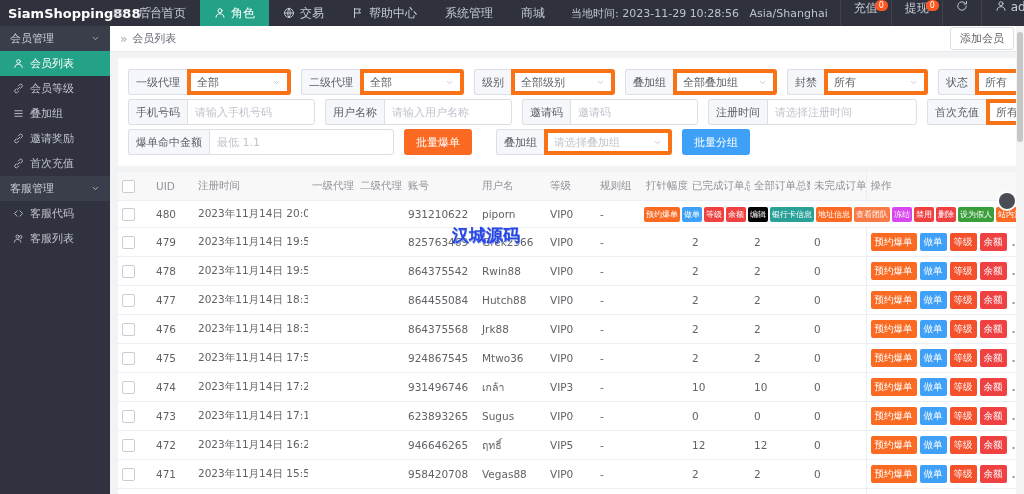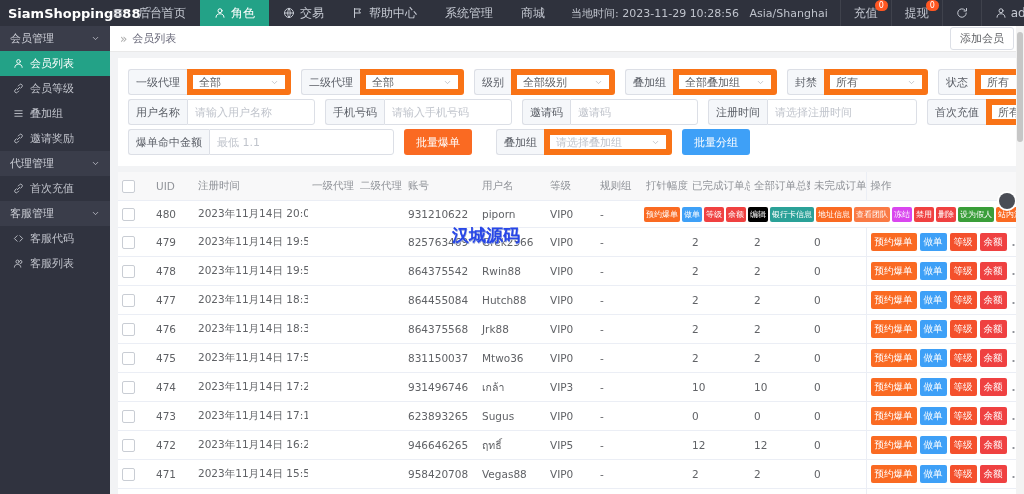--- a/index.html
+++ b/index.html
@@ -11,42 +11,42 @@
   
   .topbar{position:absolute;top:0;left:0;right:0;height:26px;background:#2f323d;display:flex;align-items:stretch;color:#c6cad3;z-index:30}
   .logo{width:112px;padding-left:8px;display:flex;align-items:center;color:#fff;font-weight:bold;font-size:13px;white-space:nowrap}
   .logo sup{font-size:7px;margin-left:2px;margin-top:-6px;color:#9aa0ad;font-weight:normal}
   .hamb{width:34px;display:flex;align-items:center;justify-content:center;color:#aeb2bc}
   .topnav{display:flex;align-items:stretch}
   .nav-item{display:flex;align-items:center;gap:5px;padding:0 14px;font-size:12px;cursor:pointer;white-space:nowrap}
   .nav-item.active{background:#23a287;color:#fff}
   .topbar-right{margin-left:auto;display:flex;align-items:stretch}
   .time{font-size:11px;color:#bfc3cc;display:flex;align-items:center;padding:0 12px;white-space:nowrap}
-  .tb-item{padding:0 13px;position:relative;display:flex;align-items:center;gap:4px;border-left:1px solid rgba(255,255,255,.08);font-size:12px;cursor:pointer;white-space:nowrap}
+  .tb-item{padding:0 13px;position:relative;display:flex;align-items:flex-start;gap:4px;border-left:1px solid rgba(255,255,255,.08);font-size:12px;cursor:pointer;white-space:nowrap}
   .badge{position:absolute;top:0;right:3px;background:#ff5722;color:#fff;font-size:8px;line-height:11px;min-width:13px;text-align:center;border-radius:7px;padding:0 2px}
 
   
   .sidebar{position:absolute;top:26px;left:0;width:110px;bottom:0;background:#30333f;color:#c0c3cb;overflow:hidden;z-index:20}
   .side-group{height:25px;display:flex;align-items:center;justify-content:space-between;padding:0 10px;background:#3a3d4a;font-size:11px;color:#ccced6;cursor:pointer}
   .side-group .ic svg{width:9px;height:9px}
   .side-item{height:25px;display:flex;align-items:center;gap:6px;padding:0 8px 0 13px;font-size:11px;cursor:pointer;white-space:nowrap}
   .side-item .ic svg{width:11px;height:11px}
   .side-item.active{background:#23a287;color:#fff}
 
   
   .content{position:absolute;left:110px;top:26px;right:0;bottom:0;overflow:hidden}
   .bcbar{height:26px;background:#fff;border-bottom:1px solid #e9e9e9;display:flex;align-items:center;padding:0 10px;color:#667;font-size:11px}
   .bc-prefix{color:#aaa;margin-right:5px;font-size:12px}
   .add-btn{margin-left:auto;background:#fff;border:1px solid #dcdfe6;border-radius:3px;font-size:11px;color:#606266;padding:3px 9px;cursor:pointer}
 
   .fcard{background:#fff;margin:6px 8px 0;padding:7px 10px}
   .frow{display:flex;align-items:center;gap:10px;margin:4px 0;flex-wrap:nowrap}
   .fgroup{display:flex;align-items:stretch;height:26px}
   .flabel{display:flex;align-items:center;padding:0 7px;background:#f5f7fa;border:1px solid #dcdfe6;border-right:none;border-radius:3px 0 0 3px;color:#5a5e66;font-size:11px;white-space:nowrap}
-  .fctrl{display:flex;align-items:center;justify-content:space-between;border:6px solid #f97316;border-radius:0 3px 3px 0;background:#fff;padding:0 6px;font-size:11px;color:#606266;width:104px;cursor:pointer}
+  .fctrl{display:flex;align-items:center;justify-content:space-between;border:4px solid #f97316;border-radius:0 3px 3px 0;background:#fff;padding:0 6px;font-size:11px;color:#606266;width:104px;cursor:pointer}
   .fctrl .ic{color:#b4b8bf}
   .fctrl .ic svg{width:9px;height:9px}
   .fval{white-space:nowrap;overflow:hidden}
   .fval.ph{color:#c0c4cc}
   input.finput{border:1px solid #dcdfe6;border-radius:0 3px 3px 0;height:26px;padding:0 7px;font-size:11px;color:#606266;width:128px;outline:none;font-family:inherit}
   input.finput::placeholder{color:#c0c4cc}
   .btn{display:inline-flex;align-items:center;gap:4px;height:26px;padding:0 11px;border-radius:3px;font-size:11px;border:1px solid transparent;cursor:pointer;white-space:nowrap;font-family:inherit}
   .btn-orange{background:#fa6a22;color:#fff}
   .btn-blue{background:#3ea0f7;color:#fff}
 
@@ -190,28 +190,20 @@
       <span>叠加组</span>
     </div>
     <div class="side-item">
       <span class="ic">
         <svg viewBox="0 0 24 24">
           <path d="M9.5 14.5l5-5M7.5 12.5l-2.8 2.8a3.5 3.5 0 0 0 5 5l2.8-2.8M16.5 11.5l2.8-2.8a3.5 3.5 0 0 0-5-5l-2.8 2.8"></path>
         </svg>
       </span>
       <span>邀请奖励</span>
     </div>
-    <div class="side-group">
-      <span>代理管理</span>
-      <span class="ic">
-        <svg viewBox="0 0 24 24">
-          <path d="M6 9l6 6 6-6"></path>
-        </svg>
-      </span>
-    </div>
     <div class="side-item">
       <span class="ic">
         <svg viewBox="0 0 24 24">
           <path d="M9.5 14.5l5-5M7.5 12.5l-2.8 2.8a3.5 3.5 0 0 0 5 5l2.8-2.8M16.5 11.5l2.8-2.8a3.5 3.5 0 0 0-5-5l-2.8 2.8"></path>
         </svg>
       </span>
       <span>首次充值</span>
     </div>
     <div class="side-group">
       <span>客服管理</span>
@@ -306,26 +298,26 @@
         </div>
         <div class="fgroup">
           <span class="flabel">状态</span>
           <div class="fctrl">
             <span class="fval">所有</span>
           </div>
         </div>
       </div>
     <div class="frow" id="frow2">
         <div class="fgroup">
+          <span class="flabel">手机号码</span>
+          <input class="finput" placeholder="请输入手机号码" style="">
+        </div>
+        <div class="fgroup">
           <span class="flabel">用户名称</span>
           <input class="finput" placeholder="请输入用户名称" style="">
-        </div>
-        <div class="fgroup">
-          <span class="flabel">手机号码</span>
-          <input class="finput" placeholder="请输入手机号码" style="">
         </div>
         <div class="fgroup">
           <span class="flabel">邀请码</span>
           <input class="finput" placeholder="邀请码" style="">
         </div>
         <div class="fgroup">
           <span class="flabel">注册时间</span>
           <input class="finput" style="width: 150px;" placeholder="请选择注册时间">
         </div>
         <div class="fgroup">
@@ -521,21 +513,21 @@
                 <span class="more">...</span>
               </div>
             </td>
           </tr>
           <tr>
             <td><span class="cb"></span></td>
             <td>475</td>
             <td>2023年11月14日 17:58:28</td>
             <td></td>
             <td></td>
-            <td>831150037</td>
+            <td>924867545</td>
             <td>Mtwo36</td>
             <td>VIP0</td>
             <td>-</td>
             <td></td>
             <td>2</td>
             <td>2</td>
             <td>0</td>
             <td class="op">
               <div class="opwrap">
                 <button class="obtn" style="background:#fa6a22">预约爆单</button>

